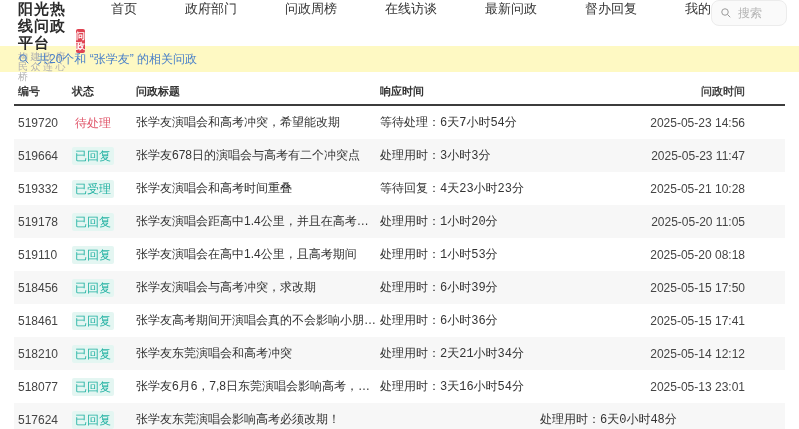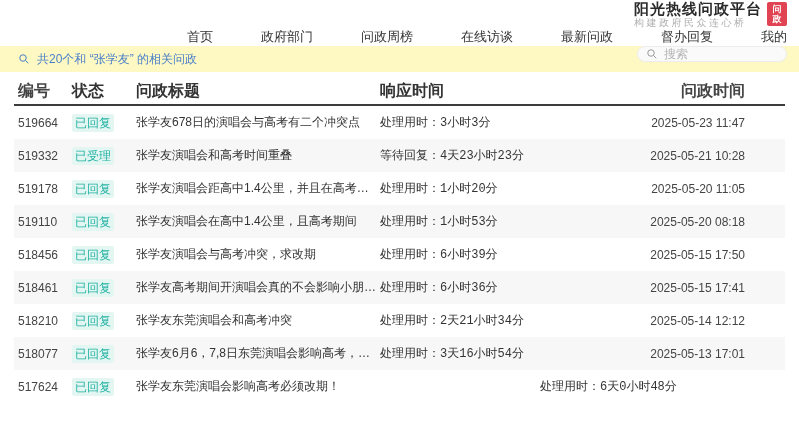--- a/index.html
+++ b/index.html
@@ -1,20 +1,20 @@
 <!DOCTYPE html>
 <html lang="zh"><head>
 <meta charset="utf-8">
 <style>
   * { margin:0; padding:0; box-sizing:border-box; }
   html,body { width:799px; height:429px; overflow:hidden; background:#fff;
     font-family:"Liberation Sans","DejaVu Sans",sans-serif; }
 
   
-  .topbar { height:44px; display:flex; align-items:flex-end; padding:0 12px 0 18px; background:#fff;flex-direction:column; }
+  .topbar { height:44px; display:flex; align-items:flex-start; padding:0 12px 0 18px; background:#fff; }
   .logo { display:flex; align-items:center; cursor:pointer; }
   .logo-text { display:flex; flex-direction:column; }
   .logo-title { font-size:15px; font-weight:bold; color:#2b2b2b; letter-spacing:1px; line-height:17px; }
   .logo-sub { font-size:10px; color:#b0b0b0; letter-spacing:2.5px; line-height:10px; margin-top:1px; }
   .logo-badge { width:20px; margin-left:5px; background:#e04352; color:#fff; border-radius:2px;
     font-size:9px; line-height:10px; text-align:center; padding:2px 0; font-weight:bold; }
   .nav { display:flex; margin-left:26px; gap:48px; }
   .nav-item { font-size:13px; color:#333; cursor:pointer; white-space:nowrap; }
   .search-box { margin-left:auto; width:150px; height:26px; background:#fafafa;
     border:1px solid #ececec; border-radius:8px; display:flex; align-items:center; padding:0 8px; gap:6px; }
@@ -24,21 +24,21 @@
   .search-input::placeholder { color:#b5b5b5; }
 
   
   .result-bar { height:26px; margin-top:2px; background:#fef9c3; display:flex;
     align-items:center; padding:0 18px; gap:7px; color:#4a80c9; font-size:12px; }
   .result-bar svg { color:#4a80c9; }
 
   
   .table { margin:6px 14px 0 14px; }
   .thead { display:flex; align-items:center; height:28px; border-bottom:2px solid #3c3c3c;
-    font-size:16px; font-weight:bold; color:#333; }
+    font-size:11px; font-weight:bold; color:#333; }
   .row { display:flex; align-items:center; height:33px; font-size:12px; color:#333; cursor:pointer; }
   .tbody .row:nth-child(even) { background:#f7f7f7; }
   .c-id { width:58px; padding-left:4px; color:#444; }
   .c-status { width:64px; }
   .c-title { flex:1; white-space:nowrap; overflow:hidden; text-overflow:ellipsis; }
   .c-resp { width:245px;font-family:Liberation Mono, monospace; }
   .c-time { width:160px; text-align:right; padding-right:40px; color:#444; }
 
   .status-badge { display:inline-block; font-size:12px; line-height:16px; padding:1px 3px; border-radius:2px; }
   .status-badge[data-state="pending"]  { color:#e0566a; background:transparent; }
@@ -91,20 +91,27 @@
   <div class="thead">
     <div class="c-id">编号</div>
     <div class="c-status">状态</div>
     <div class="c-title">问政标题</div>
     <div class="c-resp">响应时间</div>
     <div class="c-time">问政时间</div>
   </div>
 
   <div class="tbody">
 
+    <div class="row">
+      <div class="c-id">519720</div>
+      <div class="c-status"><span class="status-badge" data-state="pending">待处理</span></div>
+      <div class="c-title">张学友演唱会和高考冲突，希望能改期</div>
+      <div class="c-resp">等待处理：6天7小时54分</div>
+      <div class="c-time">2025-05-23 14:56</div>
+    </div>
 
     <div class="row">
       <div class="c-id">519664</div>
       <div class="c-status"><span class="status-badge" data-state="replied">已回复</span></div>
       <div class="c-title">张学友678日的演唱会与高考有二个冲突点</div>
       <div class="c-resp">处理用时：3小时3分</div>
       <div class="c-time">2025-05-23 11:47</div>
     </div>
 
     <div class="row">
@@ -153,21 +160,21 @@
       <div class="c-title">张学友东莞演唱会和高考冲突</div>
       <div class="c-resp">处理用时：2天21小时34分</div>
       <div class="c-time">2025-05-14 12:12</div>
     </div>
 
     <div class="row">
       <div class="c-id">518077</div>
       <div class="c-status"><span class="status-badge" data-state="replied">已回复</span></div>
       <div class="c-title">张学友6月6，7,8日东莞演唱会影响高考，必须改期！</div>
       <div class="c-resp">处理用时：3天16小时54分</div>
-      <div class="c-time">2025-05-13 17:01</div>
+      <div class="c-time">2025-05-13 23:01</div>
     </div>
 
     <div class="row">
       <div class="c-id">517624</div>
       <div class="c-status"><span class="status-badge" data-state="replied">已回复</span></div>
       <div class="c-title">张学友东莞演唱会影响高考必须改期！</div>
       <div class="c-resp">处理用时：6天0小时48分</div>
     </div>
 
   </div>

